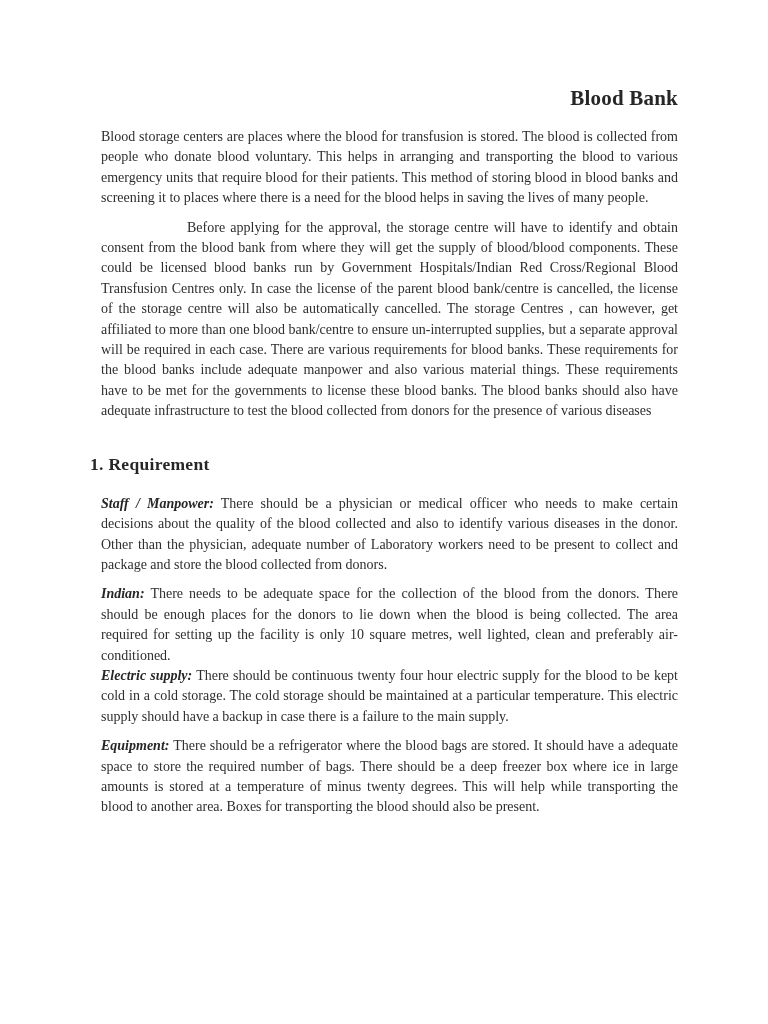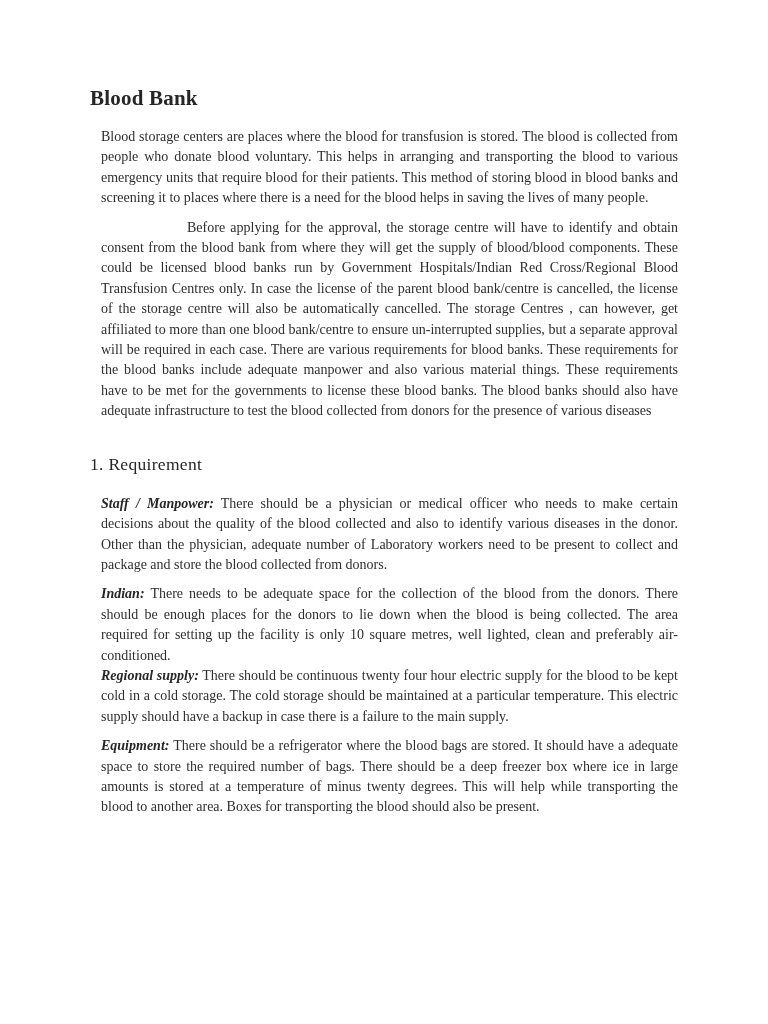--- a/index.html
+++ b/index.html
@@ -14,37 +14,37 @@
     background: #ffffff;
     box-sizing: border-box;
     padding: 86px 90px 0 90px;
     font-family: "Liberation Serif", "DejaVu Serif", serif;
     color: #2e2e2e;
     overflow: hidden;
   }
   .doc-title {
     font-size: 21px;
     font-weight: bold;
-    text-align: left;
+    text-align: right;
     margin: 0 0 16px 0;
     color: #262626;
     letter-spacing: 0.2px;
   }
   p.body-par {
     font-size: 14px;
     line-height: 20.4px;
     text-align: justify;
     margin: 0 0 9px 11px;
   }
   p.indent-first {
     text-indent: 86px;
   }
   .section-heading {
     font-size: 17.5px;
-    font-weight: normal;
+    font-weight: bold;
     color: #262626;
     margin: 32px 0 19px 0;
     letter-spacing: 0.3px;
   }
   p.body-par .lead {
     font-weight: bold;
     color: #262626;
     font-style: italic;
   }
   p.no-gap-bottom { margin-bottom: 0; }
@@ -60,17 +60,17 @@
   <p class="body-par">Blood storage centers are places where the blood for transfusion is stored. The blood is collected from people who donate blood voluntary. This helps in arranging and transporting the blood to various emergency units that require blood for their patients. This method of storing blood in blood banks and screening it to places where there is a need for the blood helps in saving the lives of many people.</p>
 
   <p class="body-par indent-first">Before applying for the approval, the storage centre will have to identify and obtain consent from the blood bank from where they will get the supply of blood/blood components. These could be licensed blood banks run by Government Hospitals/Indian Red Cross/Regional Blood Transfusion Centres only. In case the license of the parent blood bank/centre is cancelled, the license of the storage centre will also be automatically cancelled. The storage Centres , can however, get affiliated to more than one blood bank/centre to ensure un-interrupted supplies, but a separate approval will be required in each case. There are various requirements for blood banks. These requirements for the blood banks include adequate manpower and also various material things. These requirements have to be met for the governments to license these blood banks. The blood banks should also have adequate infrastructure to test the blood collected from donors for the presence of various diseases</p>
 
   <h2 class="section-heading">1. Requirement</h2>
 
   <p class="body-par"><span class="lead">Staff / Manpower:</span> <span>There should be a physician or medical officer who needs to make certain decisions about the quality of the blood collected and also to identify various diseases in the donor. Other than the physician, adequate number of Laboratory workers need to be present to collect and package and store the blood collected from donors.</span></p>
 
   <p class="body-par no-gap-bottom"><span class="lead">Indian:</span> <span>There needs to be adequate space for the collection of the blood from the donors. There should be enough places for the donors to lie down when the blood is being collected.  The area required for setting up the facility is only 10 square metres, well lighted, clean and preferably air-conditioned.</span></p>
 
-  <p class="body-par no-gap-top"><span class="lead">Regional supply:</span> <span>There should be continuous twenty four hour electric supply for the blood to be kept cold in a cold storage. The cold storage should be maintained at a particular temperature. This electric supply should have a backup in case there is a failure to the main supply.</span></p>
+  <p class="body-par no-gap-top"><span class="lead">Electric supply:</span> <span>There should be continuous twenty four hour electric supply for the blood to be kept cold in a cold storage. The cold storage should be maintained at a particular temperature. This electric supply should have a backup in case there is a failure to the main supply.</span></p>
 
   <p class="body-par"><span class="lead">Equipment:</span> <span>There should be a refrigerator where the blood bags are stored. It should have a adequate space to store the required number of bags. There should be a deep freezer box where ice in large amounts is stored at a temperature of minus twenty degrees. This will help while transporting the blood to another area. Boxes for transporting the blood should also be present.</span></p>
 
 </div>
 
 </body></html>

